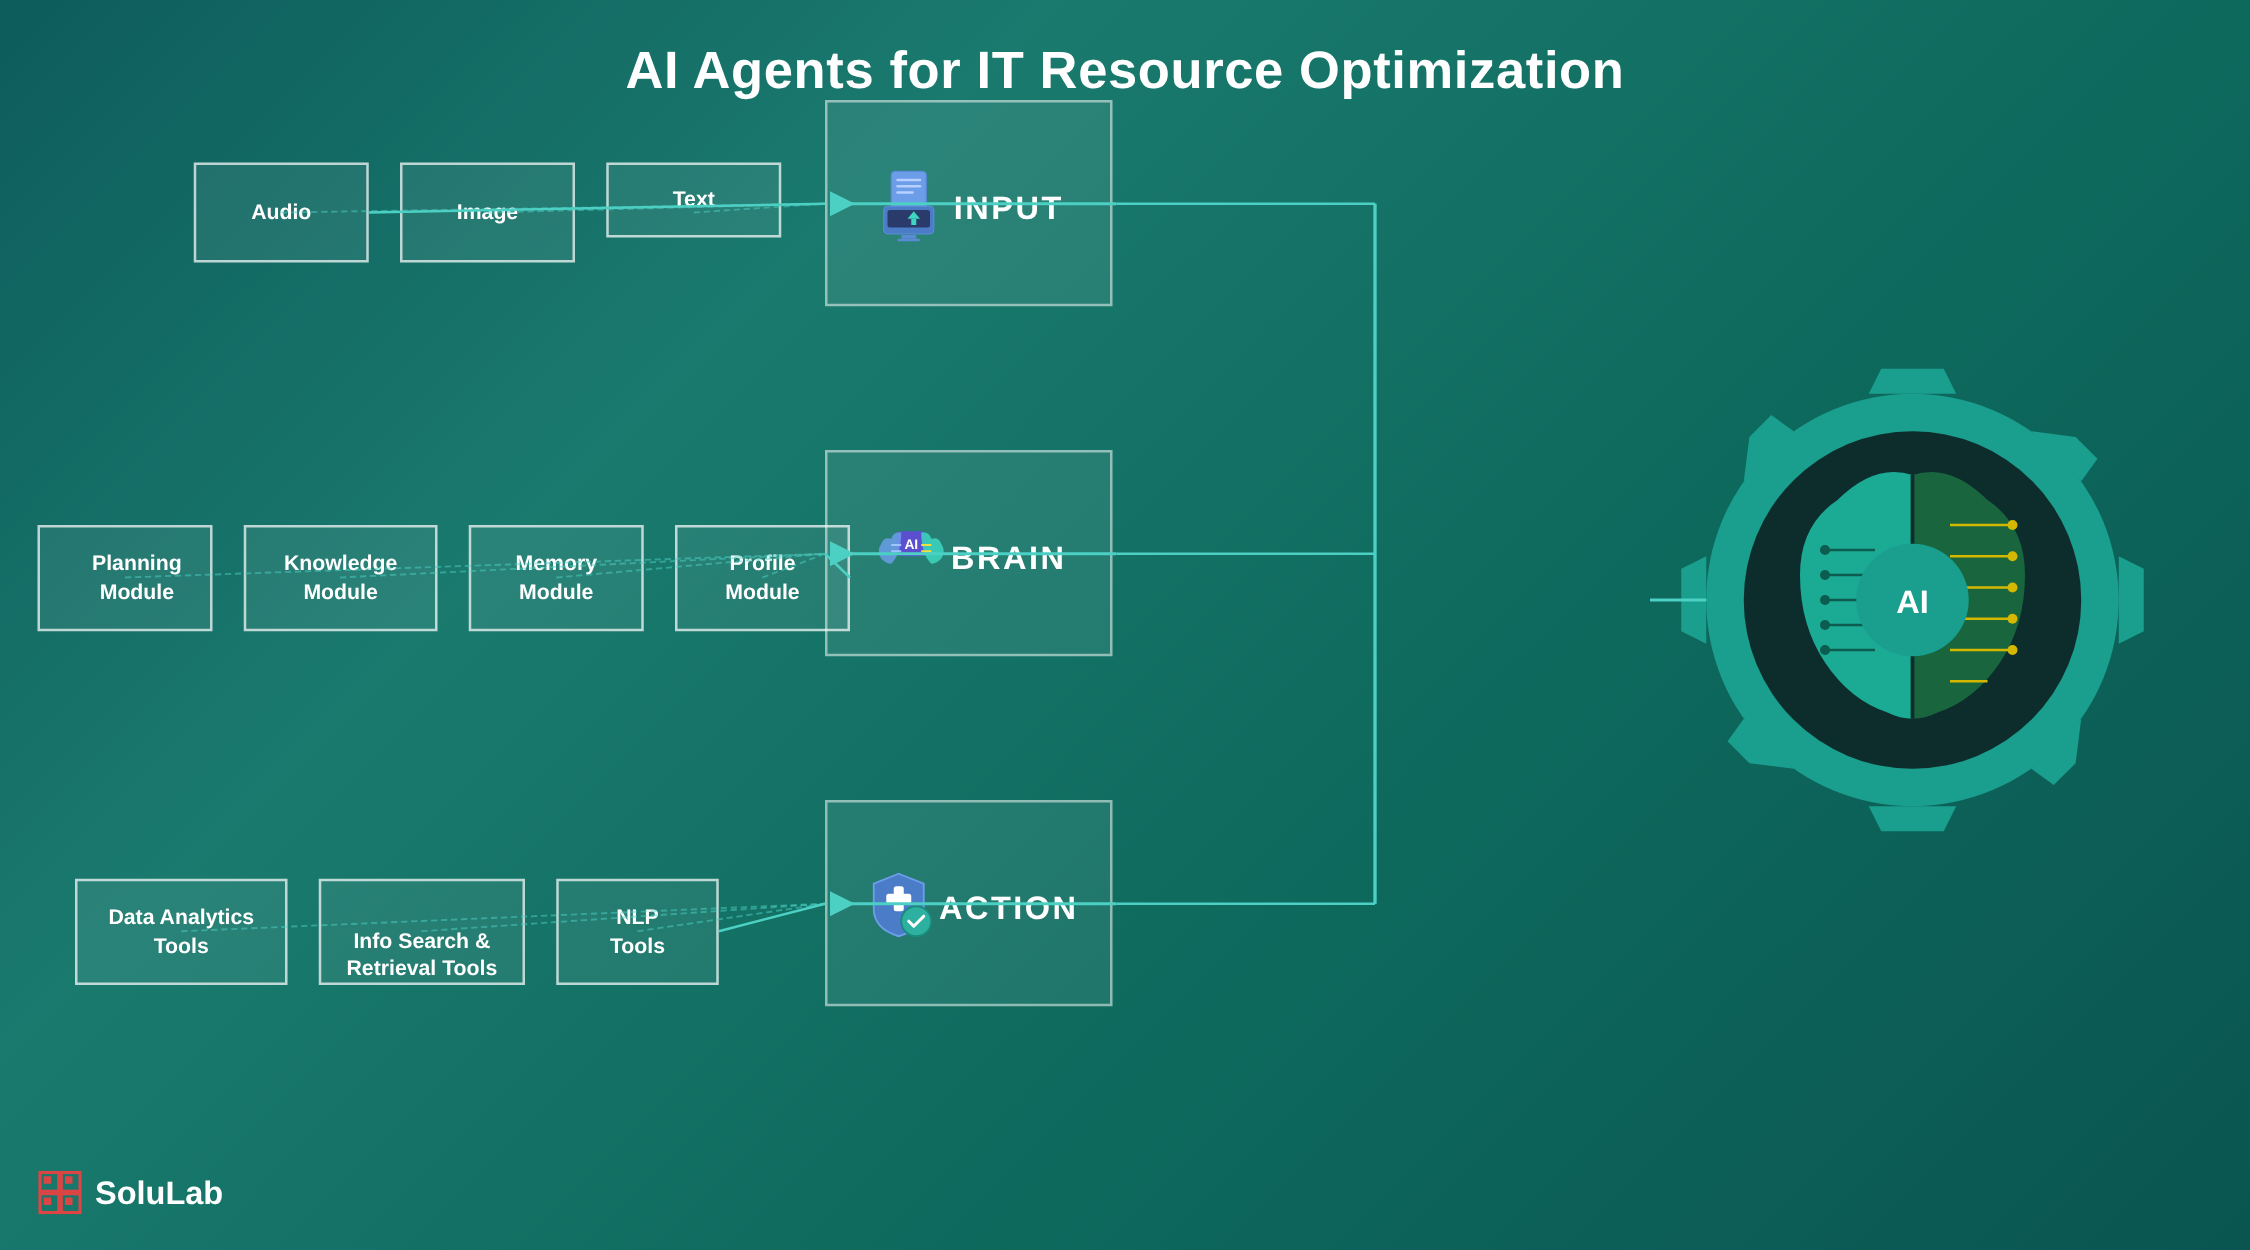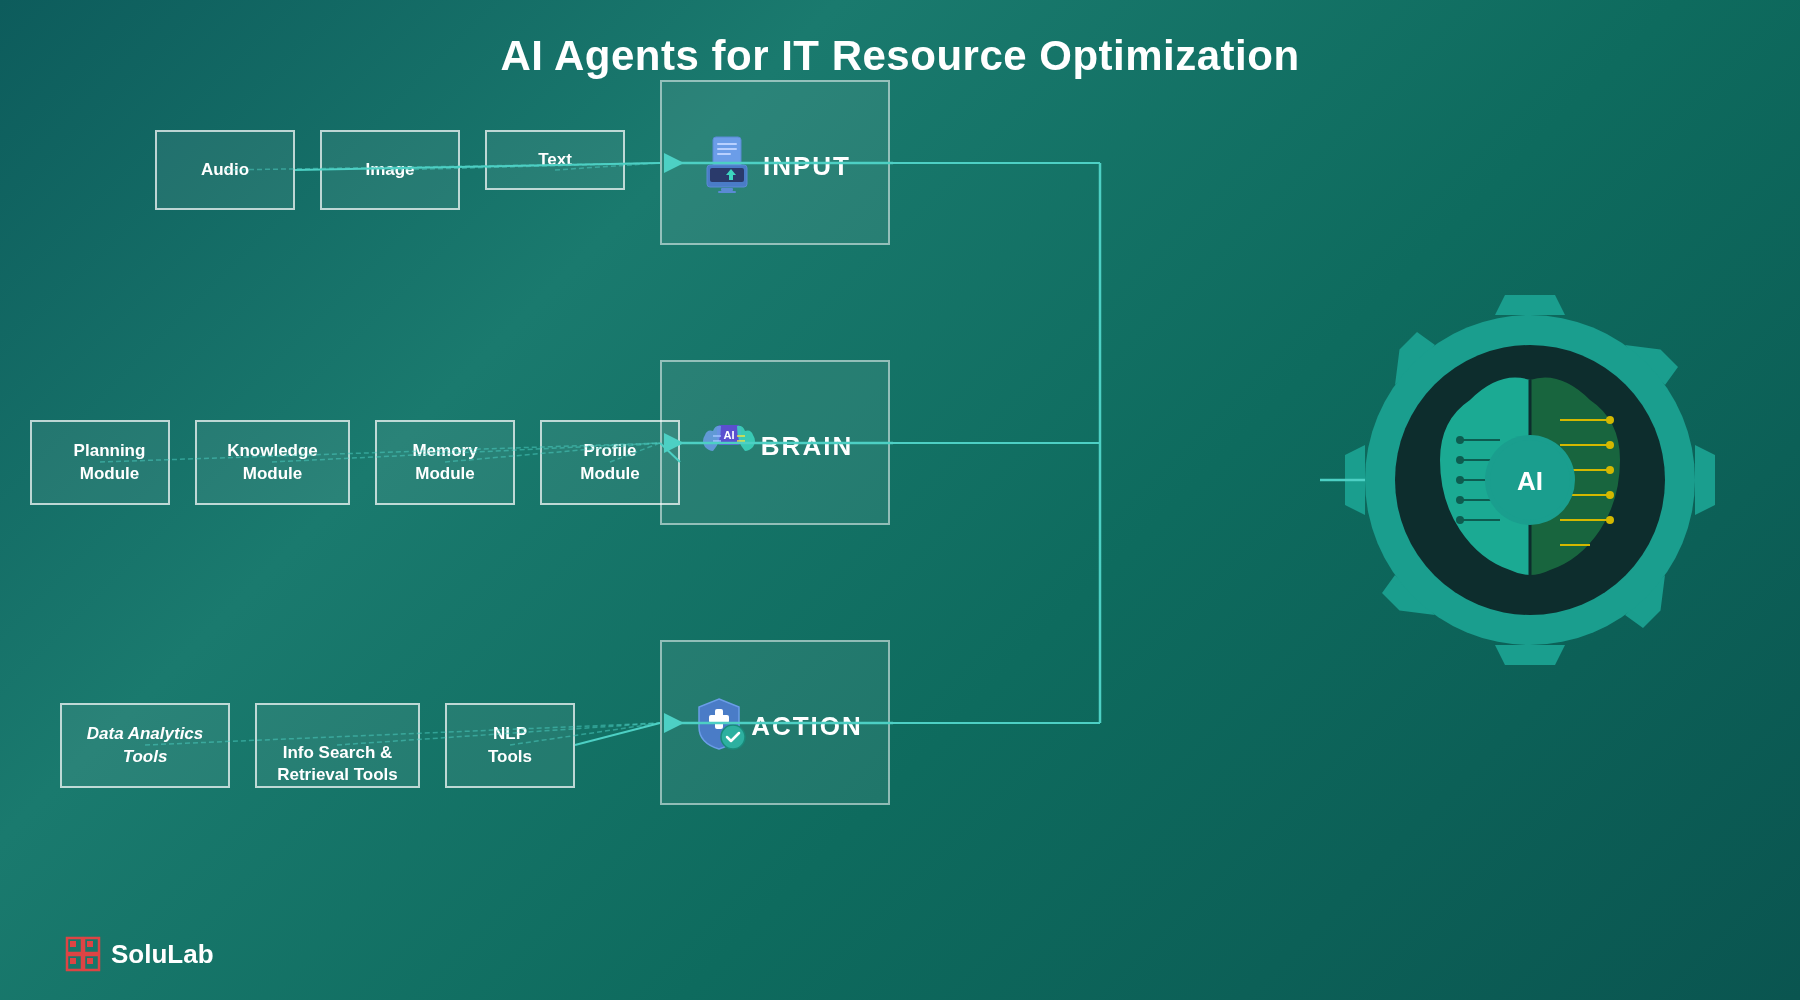--- a/index.html
+++ b/index.html
@@ -114,21 +114,20 @@
     }
 
     
     .solulab-logo {
       position: absolute;
       bottom: 28px;
       left: 30px;
       display: flex;
       align-items: center;
       gap: 10px;
-      margin-left: 35px;
     }
 
     .solulab-icon {
       width: 36px;
       height: 36px;
     }
 
     .solulab-text {
       color: #ffffff;
       font-size: 26px;
@@ -179,21 +178,21 @@
 <div class="box" id="box-memory">
   <span style="white-space:pre-line;">Memory
 Module</span>
 </div>
 <div class="box" id="box-profile">
   <span style="white-space:pre-line;">Profile
 Module</span>
 </div>
 
 <div class="box" id="box-data-analytics">
-  <span style="white-space:pre-line;font-style:italic;">Data Analytics
+  <span style="white-space:pre-line;">Data Analytics
 Tools</span>
 </div>
 <div class="box" id="box-info-search">
   <span style="white-space:pre-line;">Info Search &amp;
 Retrieval Tools</span>
 </div>
 <div class="box" id="box-nlp">
   <span style="white-space:pre-line;">NLP
 Tools</span>
 </div>

